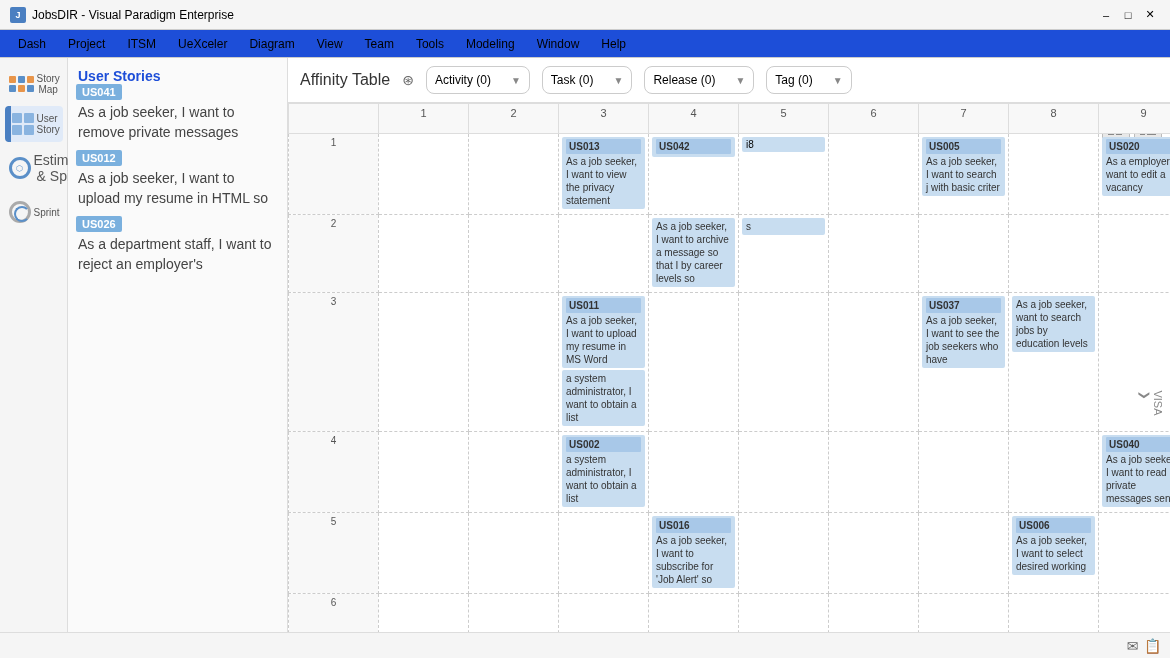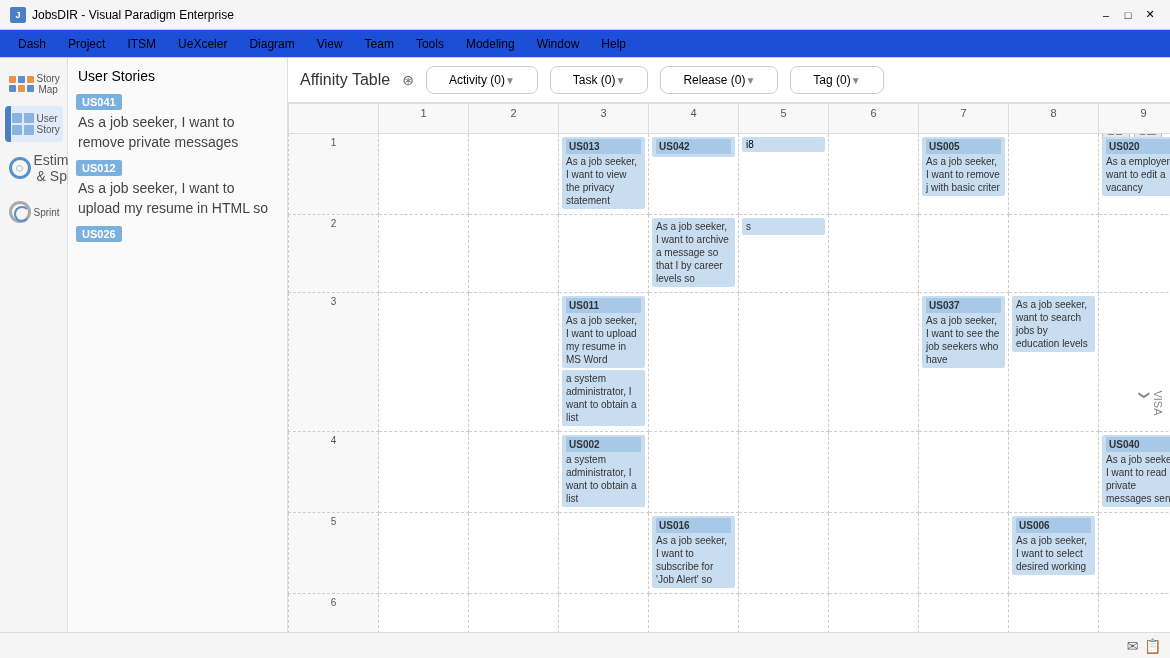--- a/index.html
+++ b/index.html
@@ -103,23 +103,22 @@
     
     .user-stories-panel {
       width: 220px;
       background: #fafafa;
       border-right: 1px solid #ddd;
       overflow-y: auto;
       padding: 10px 8px;
     }
     .panel-title {
       font-size: 14px;
-      font-weight: normal;
-      color: #000000;
-      margin-bottom: 10px;
+      font-weight: bold;
+      color: #1d4ed8;
       padding: 0 2px;
     }
     .story-card {
       margin-bottom: 8px;
     }
     .story-id-badge {
       background: #7ab0de;
       color: white;
       font-size: 11px;
       font-weight: bold;
@@ -160,25 +159,25 @@
       flex: none;
     }
     .filter-icon { font-size: 14px; color: #666; cursor: pointer; }
 
     
     .dropdown-btn {
       display: flex;
       align-items: center;
       border: 1px solid #ccc;
       border-radius: 8px;
-      padding: 4px 22px;
+      padding: 4px 8px;
       background: white;
       cursor: pointer;
       font-size: 12px;
-      gap: 0;
+      gap: 20px;
       height: 28px;
     }
     .dropdown-arrow { font-size: 10px; color: #888; }
 
     
     .affinity-body {
       flex: 1;
       overflow: auto;
       position: relative;
     }
@@ -389,20 +388,21 @@
     </div>
 
     <div class="story-card">
       <span class="story-id-badge">US012</span>
       <div class="story-text">As a job seeker, I want to upload my resume in HTML so</div>
     </div>
 
 
     <div class="story-card">
       <span class="story-id-badge">US026</span>
+      <div class="story-text">As a department staff, I want to reject an employer's</div>
     </div>
   </div>
 
   <div class="main-content">
 
     <div class="affinity-header">
       <span class="affinity-title">Affinity Table</span>
       <span class="filter-icon">⊛</span>
 
       <button class="dropdown-btn">
@@ -460,21 +460,21 @@
                 <span class="grid-card-id">US042</span>
               </div>
             </td>
             <td>
               <div class="grid-card" style="font-size:10px;">i8</div>
             </td>
             <td></td>
             <td>
               <div class="grid-card">
                 <span class="grid-card-id">US005</span>
-                <span class="grid-card-text">As a job seeker, I want to remove j with basic criter</span>
+                <span class="grid-card-text">As a job seeker, I want to search j with basic criter</span>
               </div>
             </td>
             <td></td>
             <td>
               <div class="grid-card">
                 <span class="grid-card-id">US020</span>
                 <span class="grid-card-text">As a employer, I want to edit a vacancy</span>
               </div>
             </td>
 

